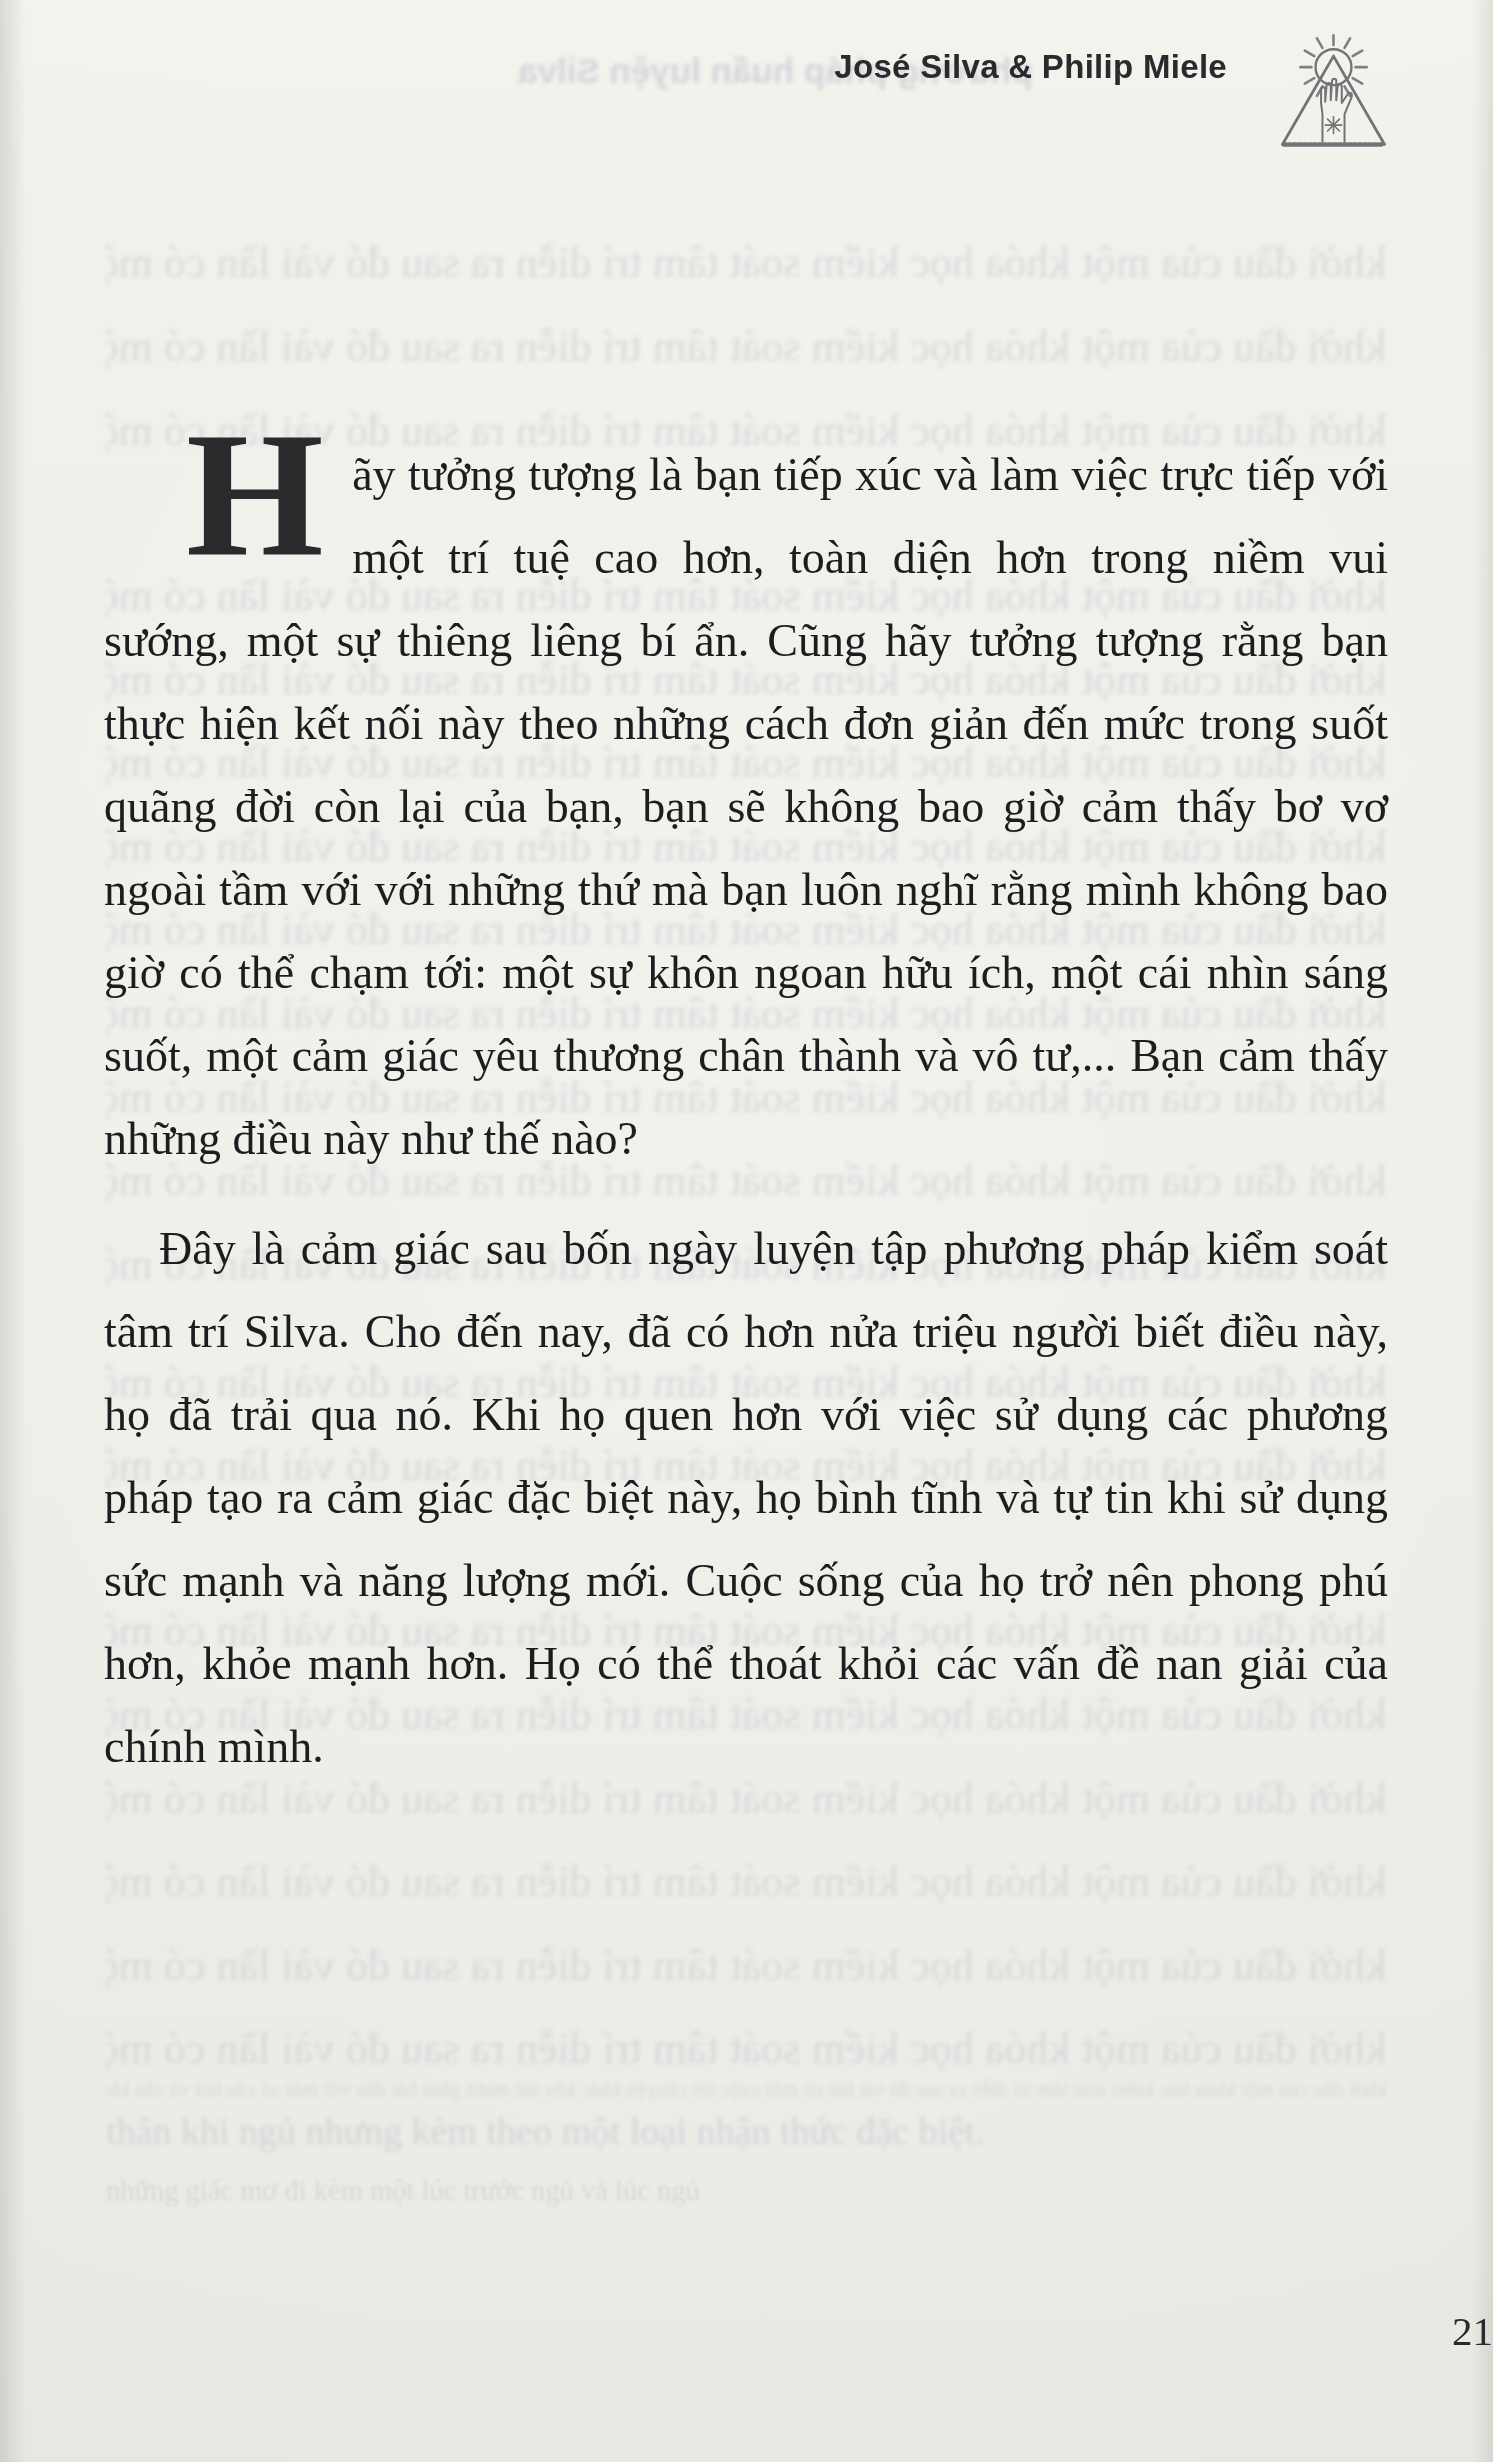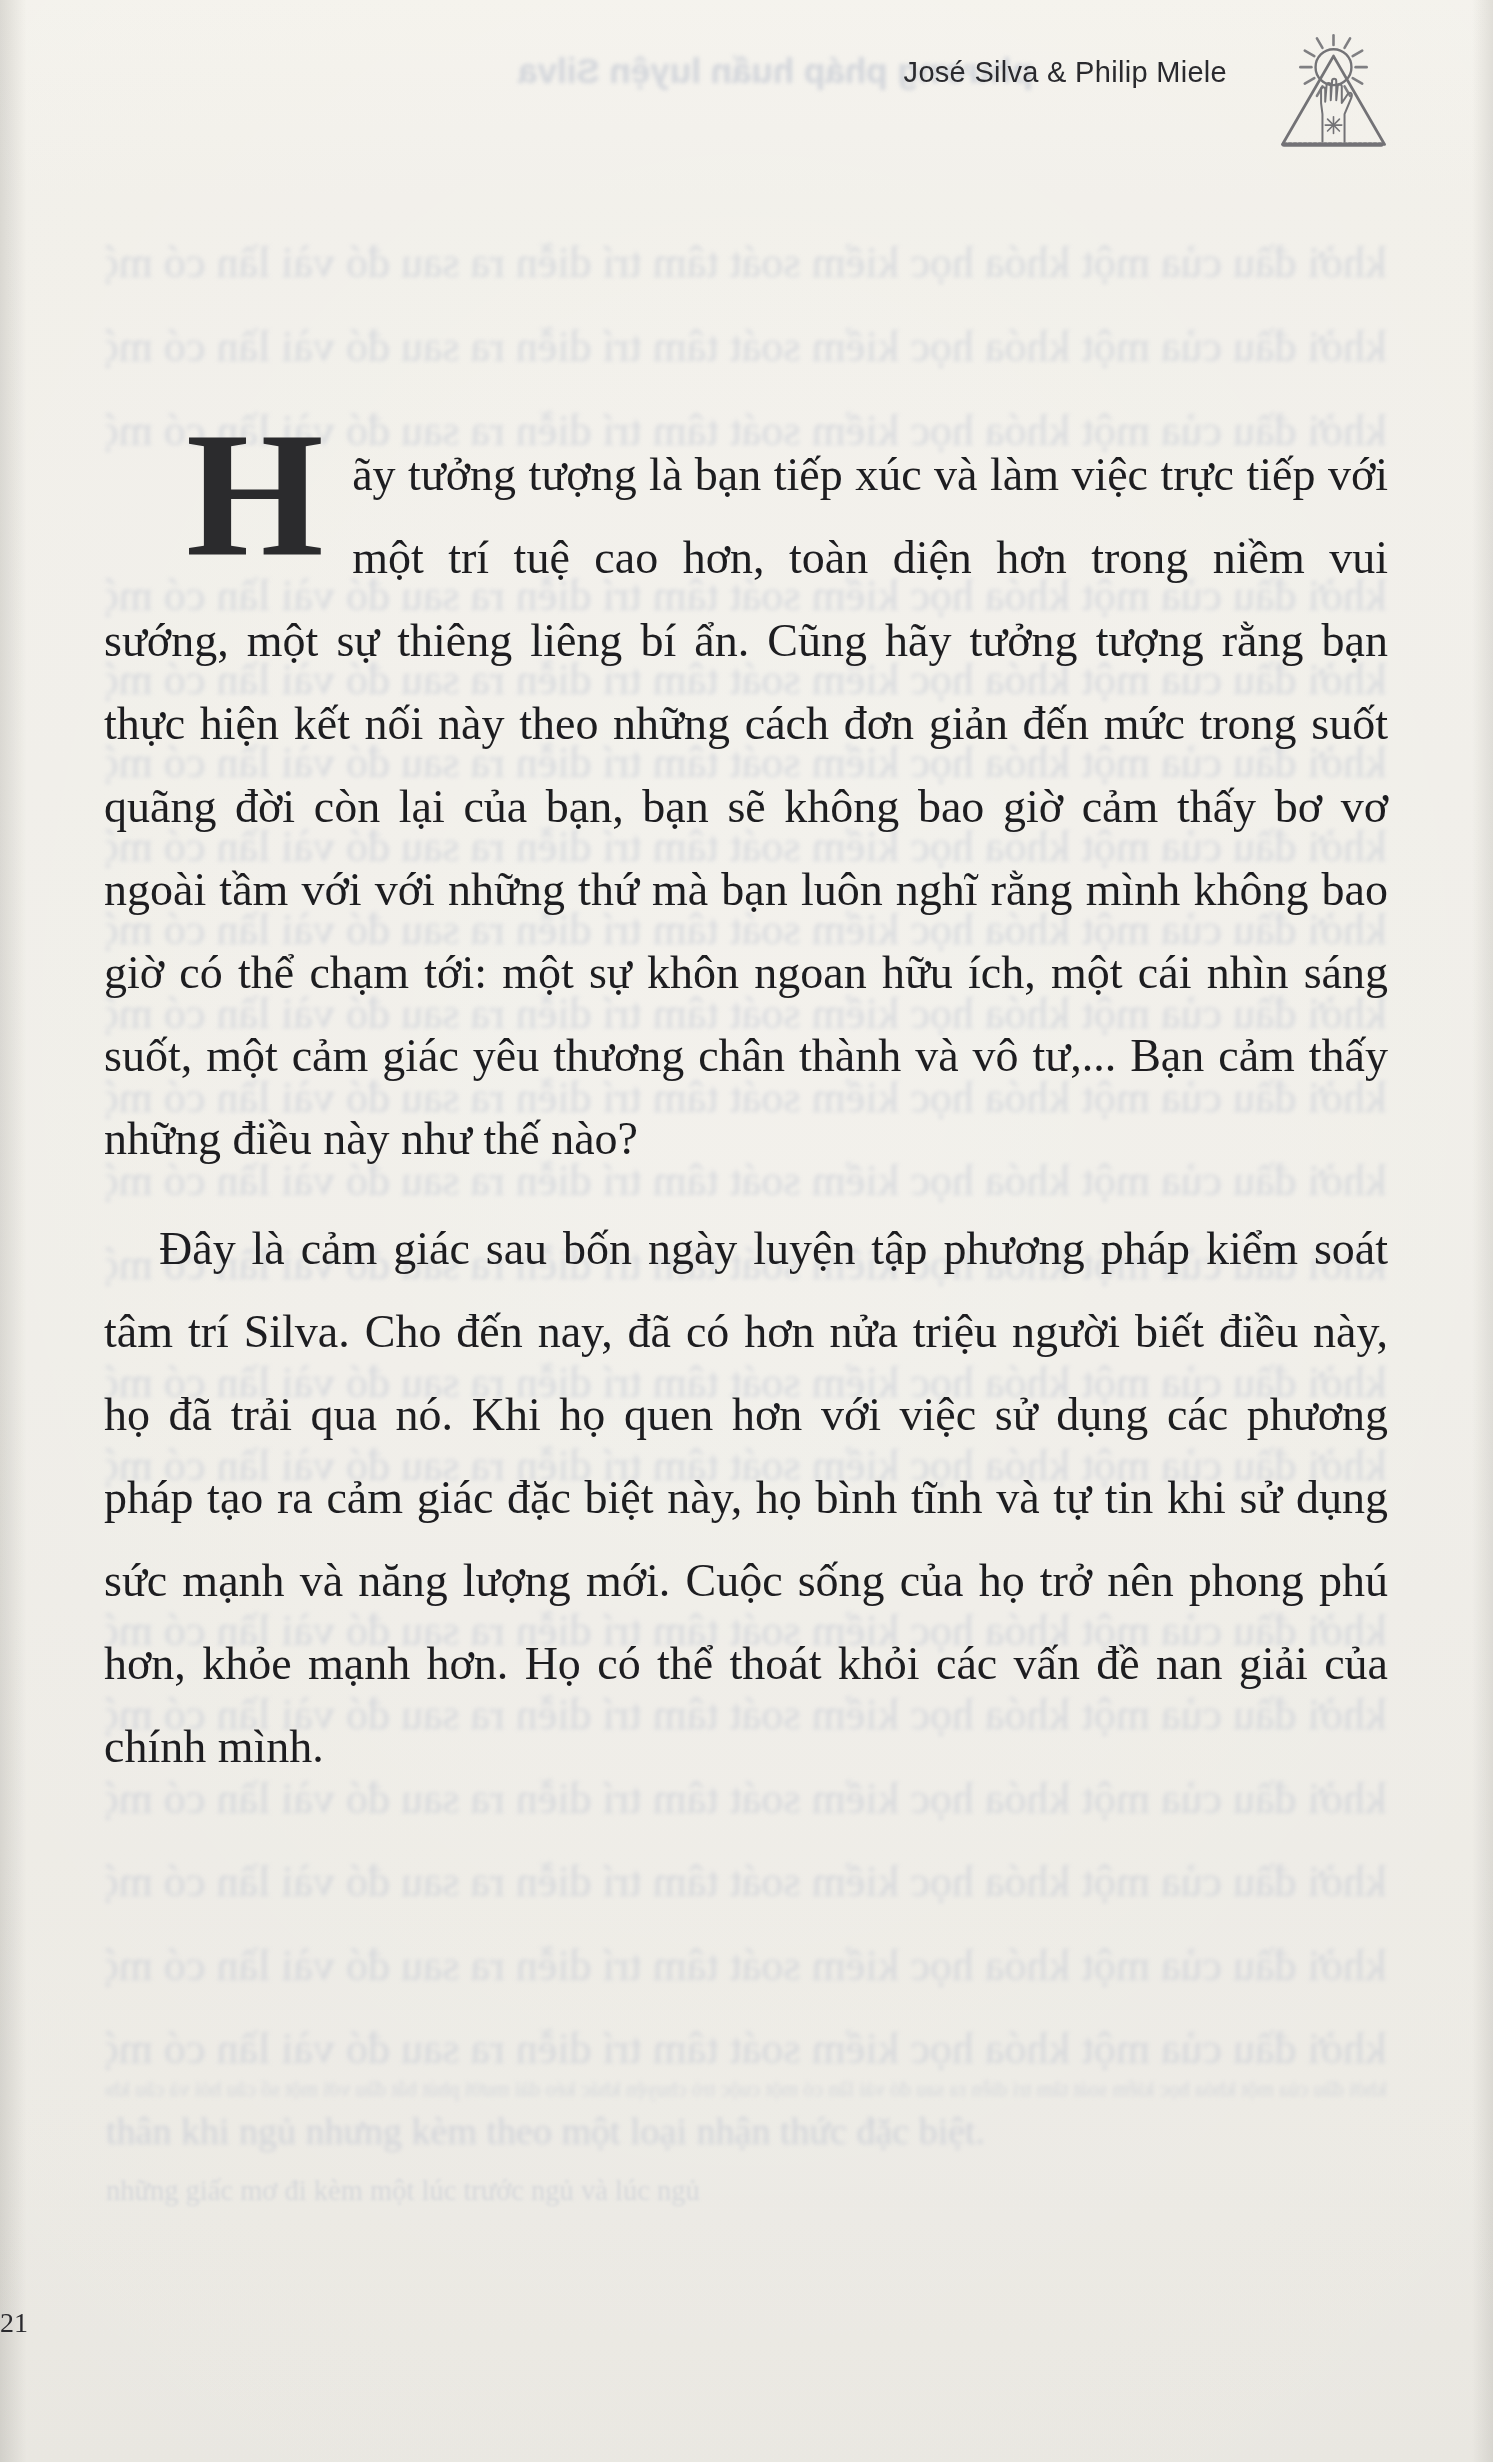--- a/index.html
+++ b/index.html
@@ -72,25 +72,25 @@
     white-space: nowrap; overflow: hidden;
     filter: blur(1.7px);
     opacity: 0.55;
     pointer-events: none;
   }
 
   
   .header { position: absolute; z-index: 2; top: 0; left: 0; width: 100%; }
   .authors {
     position: absolute;
-    top: 56px;
+    top: 48px;
     right: 266px;
     font-family: "Liberation Sans", "DejaVu Sans", sans-serif;
-    font-weight: 400;
-    font-size: 29px;
+    font-weight: 700;
+    font-size: 33px;
     letter-spacing: 0.3px;
     color: #2a2a2e;
   }
   .logo {
     position: absolute;
     top: 34px;
     left: 1263px;
     width: 141px;
     height: 127px;
     opacity: 0.85;
@@ -116,23 +116,23 @@
     font-size: 177px;
     line-height: 118px;
     margin-left: 82px;
     padding: 1.9px 28.5px 0 0;
     color: #2b2b2d;
   }
 
   .footer { position: absolute; z-index: 2; left: 0; width: 100%; top: 2307px; }
   .pagenum {
     width: 100%;
-    text-align: left;
-    font-family: "Liberation Serif", "DejaVu Serif", serif;
-    font-size: 28px;
+    text-align: right;
+    font-family: "Liberation Serif", "DejaVu Serif", serif;
+    font-size: 41px;
     color: #2a2a2e;
   }
 </style>
 </head>
 <body>
 
 <div class="page">
 
   <div id="bleed-layer">
     <div class="bleed-header-ghost">phương pháp huấn luyện Silva</div>

